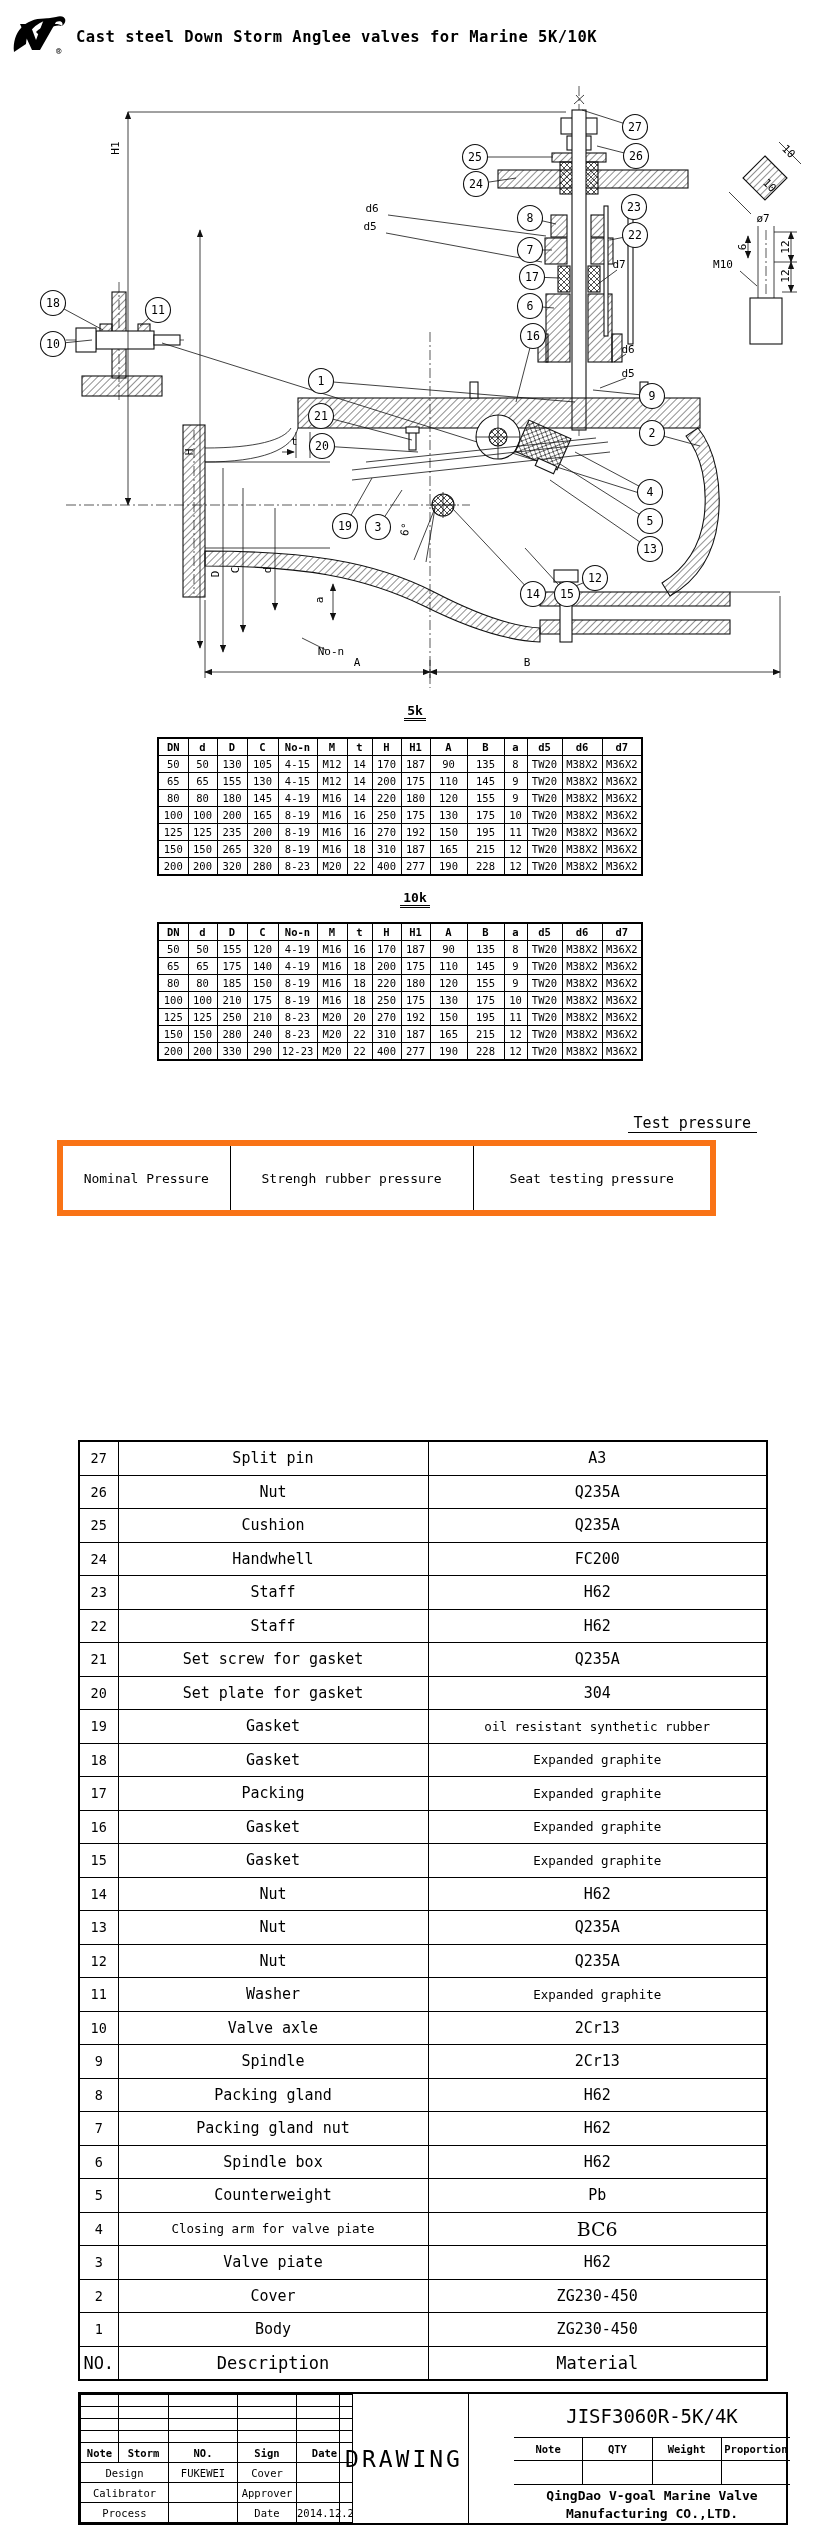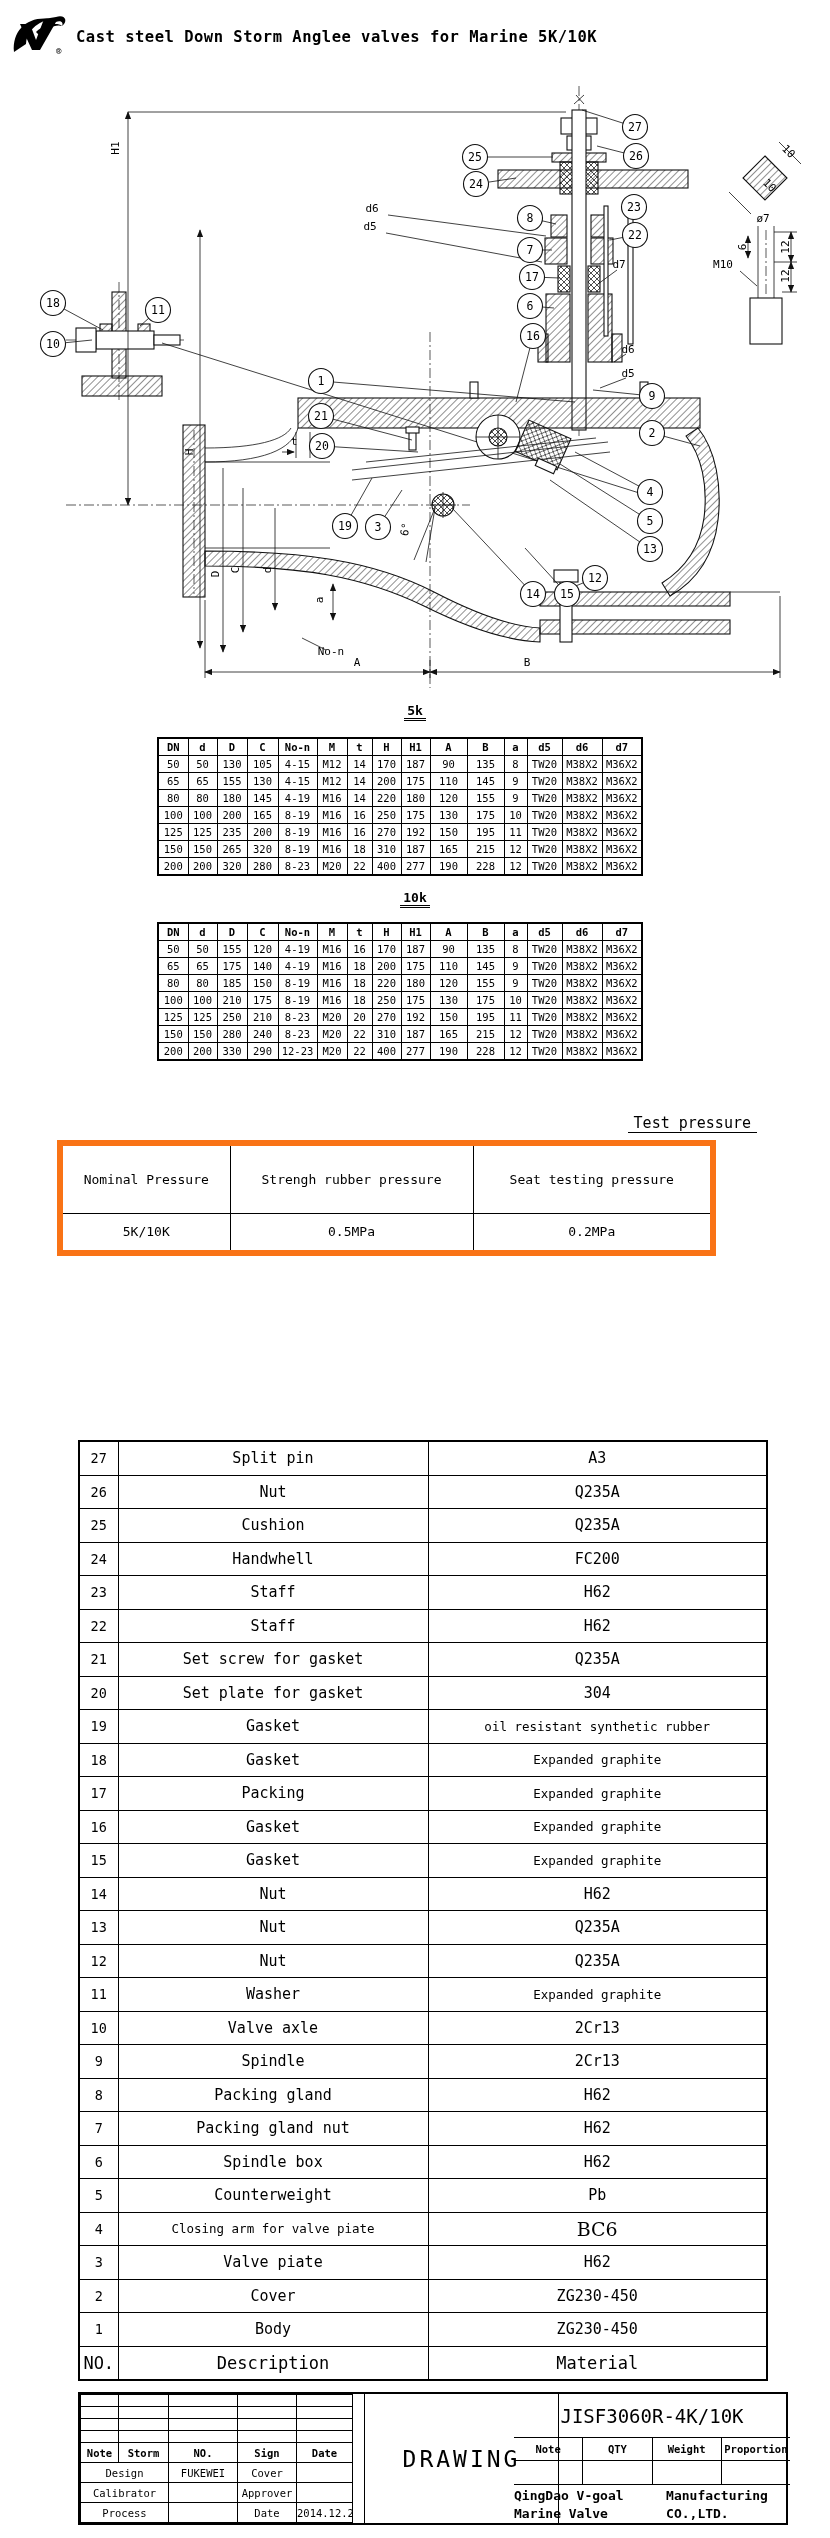--- a/index.html
+++ b/index.html
@@ -38,31 +38,31 @@
   .parts td.small{font-size:12.5px;}
   .parts td.serif{font-family:"DejaVu Serif",serif;font-size:19px;}
   .parts tr.foot td{font-size:17px;}
   .parts td.no{font-size:13.5px;}
   
   .tblock{position:absolute;left:78px;top:2392px;width:710px;height:133px;border:2px solid #000;box-sizing:border-box;}
   .tb-left{position:absolute;left:0;top:0;width:272px;height:100%;}
   .tb-left table{width:272px;height:129px;}
   .tb-left td{border:1px solid #000;text-align:center;font-size:10.5px;padding:0;overflow:hidden;white-space:nowrap;}
   .tb-left tr.hd td{font-weight:bold;}
-  .tb-center{position:absolute;left:284px;top:0;width:195px;height:100%;border-left:1.5px solid #000;border-right:1.5px solid #000;display:flex;align-items:center;justify-content:center;box-sizing:border-box;}
+  .tb-center{position:absolute;left:259px;top:0;width:130px;height:100%;border-left:1.5px solid #000;border-right:1.5px solid #000;display:flex;align-items:center;justify-content:center;box-sizing:border-box;}
   .tb-center .drawing-word{font-size:23px;letter-spacing:3px;}
   .tb-right{position:absolute;left:434px;top:0;width:276px;height:100%;box-sizing:border-box;}
   .tb-dno{height:44px;border-bottom:1.5px solid #000;display:flex;align-items:center;justify-content:center;font-size:19px;box-sizing:border-box;}
   .tb-cols{display:flex;height:23px;border-bottom:1px solid #000;box-sizing:border-box;}
   .tb-cols div{flex:1;border-right:1px solid #000;display:flex;align-items:center;justify-content:center;font-size:10.5px;font-weight:bold;box-sizing:border-box;}
   .tb-cols div:last-child{border-right:none;}
   .tb-empty{display:flex;height:24px;border-bottom:1.5px solid #000;box-sizing:border-box;}
   .tb-empty div{flex:1;border-right:1px solid #000;box-sizing:border-box;}
   .tb-empty div:last-child{border-right:none;}
-  .tb-co{height:40px;display:flex;flex-direction:row;align-items:center;justify-content:space-between;font-size:13px;font-weight:bold;line-height:1.4;}
+  .tb-co{height:40px;display:flex;flex-direction:column;align-items:center;justify-content:center;font-size:13px;font-weight:bold;line-height:1.4;}
 </style>
 </head>
 <body>
 
 <div class="sheet">
 
   <div class="hdr">
     <div class="logo">
       <svg width="58" height="50" viewBox="0 0 58 50">
         <path d="M4,42 C2,20 18,6 40,9 C24,13 16,24 16,34 Z" fill="#000"></path>
@@ -700,25 +700,20 @@
         <col style="width: 170px;">
         <col style="width: 243px;">
         <col style="width: 240px;">
       </colgroup>
       <tbody>
         <tr style="height: 70px;">
           <td>Nominal Pressure</td>
           <td>Strengh rubber pressure</td>
           <td>Seat testing pressure</td>
         </tr>
-        <tr style="height: 40px;">
-          <td>5K/10K</td>
-          <td>0.5MPa</td>
-          <td>0.2MPa</td>
-        </tr>
       </tbody>
     </table>
 
   <table class="parts" style="top:1440px" id="parts">
       <colgroup>
         <col style="width: 39px;">
         <col style="width: 310px;">
         <col style="width: 339px;">
       </colgroup>
       <tbody>
@@ -929,21 +924,21 @@
               <td>Date</td>
               <td>2014.12.29</td>
             </tr>
           </tbody>
         </table>
     </div>
     <div class="tb-center">
       <span class="drawing-word">DRAWING</span>
     </div>
     <div class="tb-right">
-      <div class="tb-dno">JISF3060R-4K/10K</div>
+      <div class="tb-dno">JISF3060R-5K/4K</div>
       <div class="tb-cols">
         <div>Note</div>
         <div>QTY</div>
         <div>Weight</div>
         <div>Proportion</div>
       </div>
       <div class="tb-empty">
           <div></div>
           <div></div>
           <div></div>

